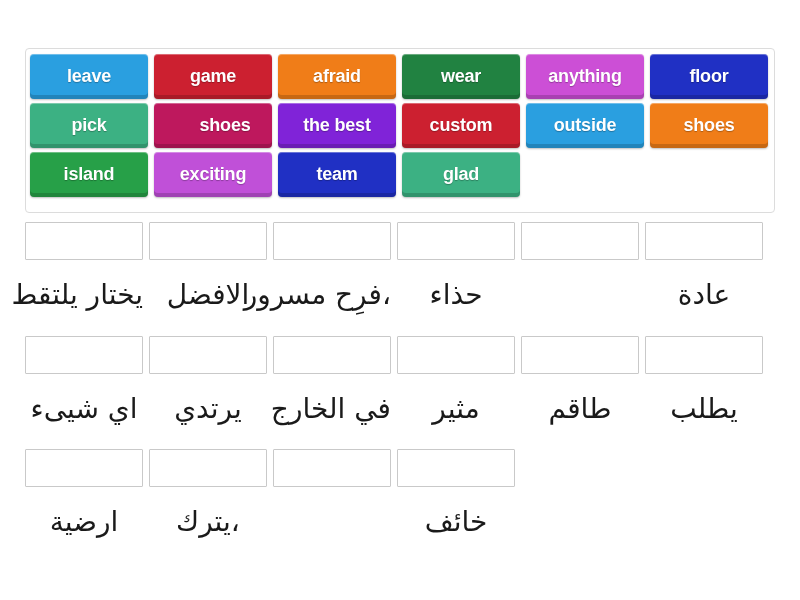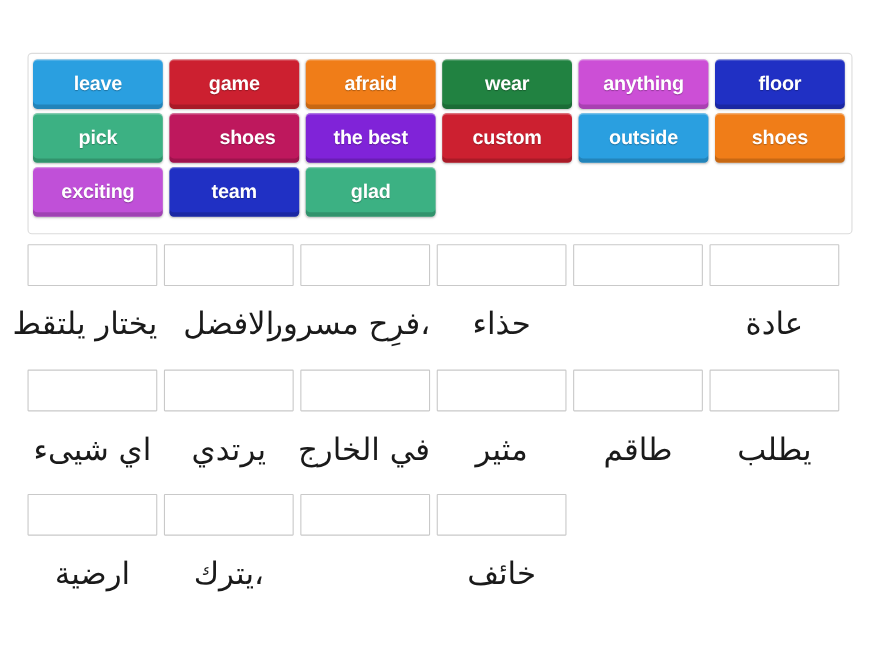--- a/index.html
+++ b/index.html
@@ -133,20 +133,21 @@
     <div class="tile-row">
       <div class="tile" style="background-color: rgb(60, 177, 131);">pick</div>
       <div class="tile" style="background-color: #be185d; padding-left: 24px;">shoes</div>
       <div class="tile" style="background-color: rgb(128, 35, 216);">the best</div>
       <div class="tile" style="background-color: rgb(204, 32, 48);">custom</div>
       <div class="tile" style="background-color: rgb(42, 159, 224);">outside</div>
       <div class="tile" style="background-color: rgb(240, 125, 24);">shoes</div>
     </div>
 
     <div class="tile-row">
+      <div class="tile" style="background-color: rgb(39, 160, 72);">island</div>
       <div class="tile" style="background-color: rgb(192, 80, 216);">exciting</div>
       <div class="tile" style="background-color: rgb(32, 48, 196);">team</div>
       <div class="tile" style="background-color: rgb(60, 177, 131);">glad</div>
       <div class="tile empty"></div>
       <div class="tile empty"></div>
     </div>
 
   </div>
 
   <div class="answer-row r1">

